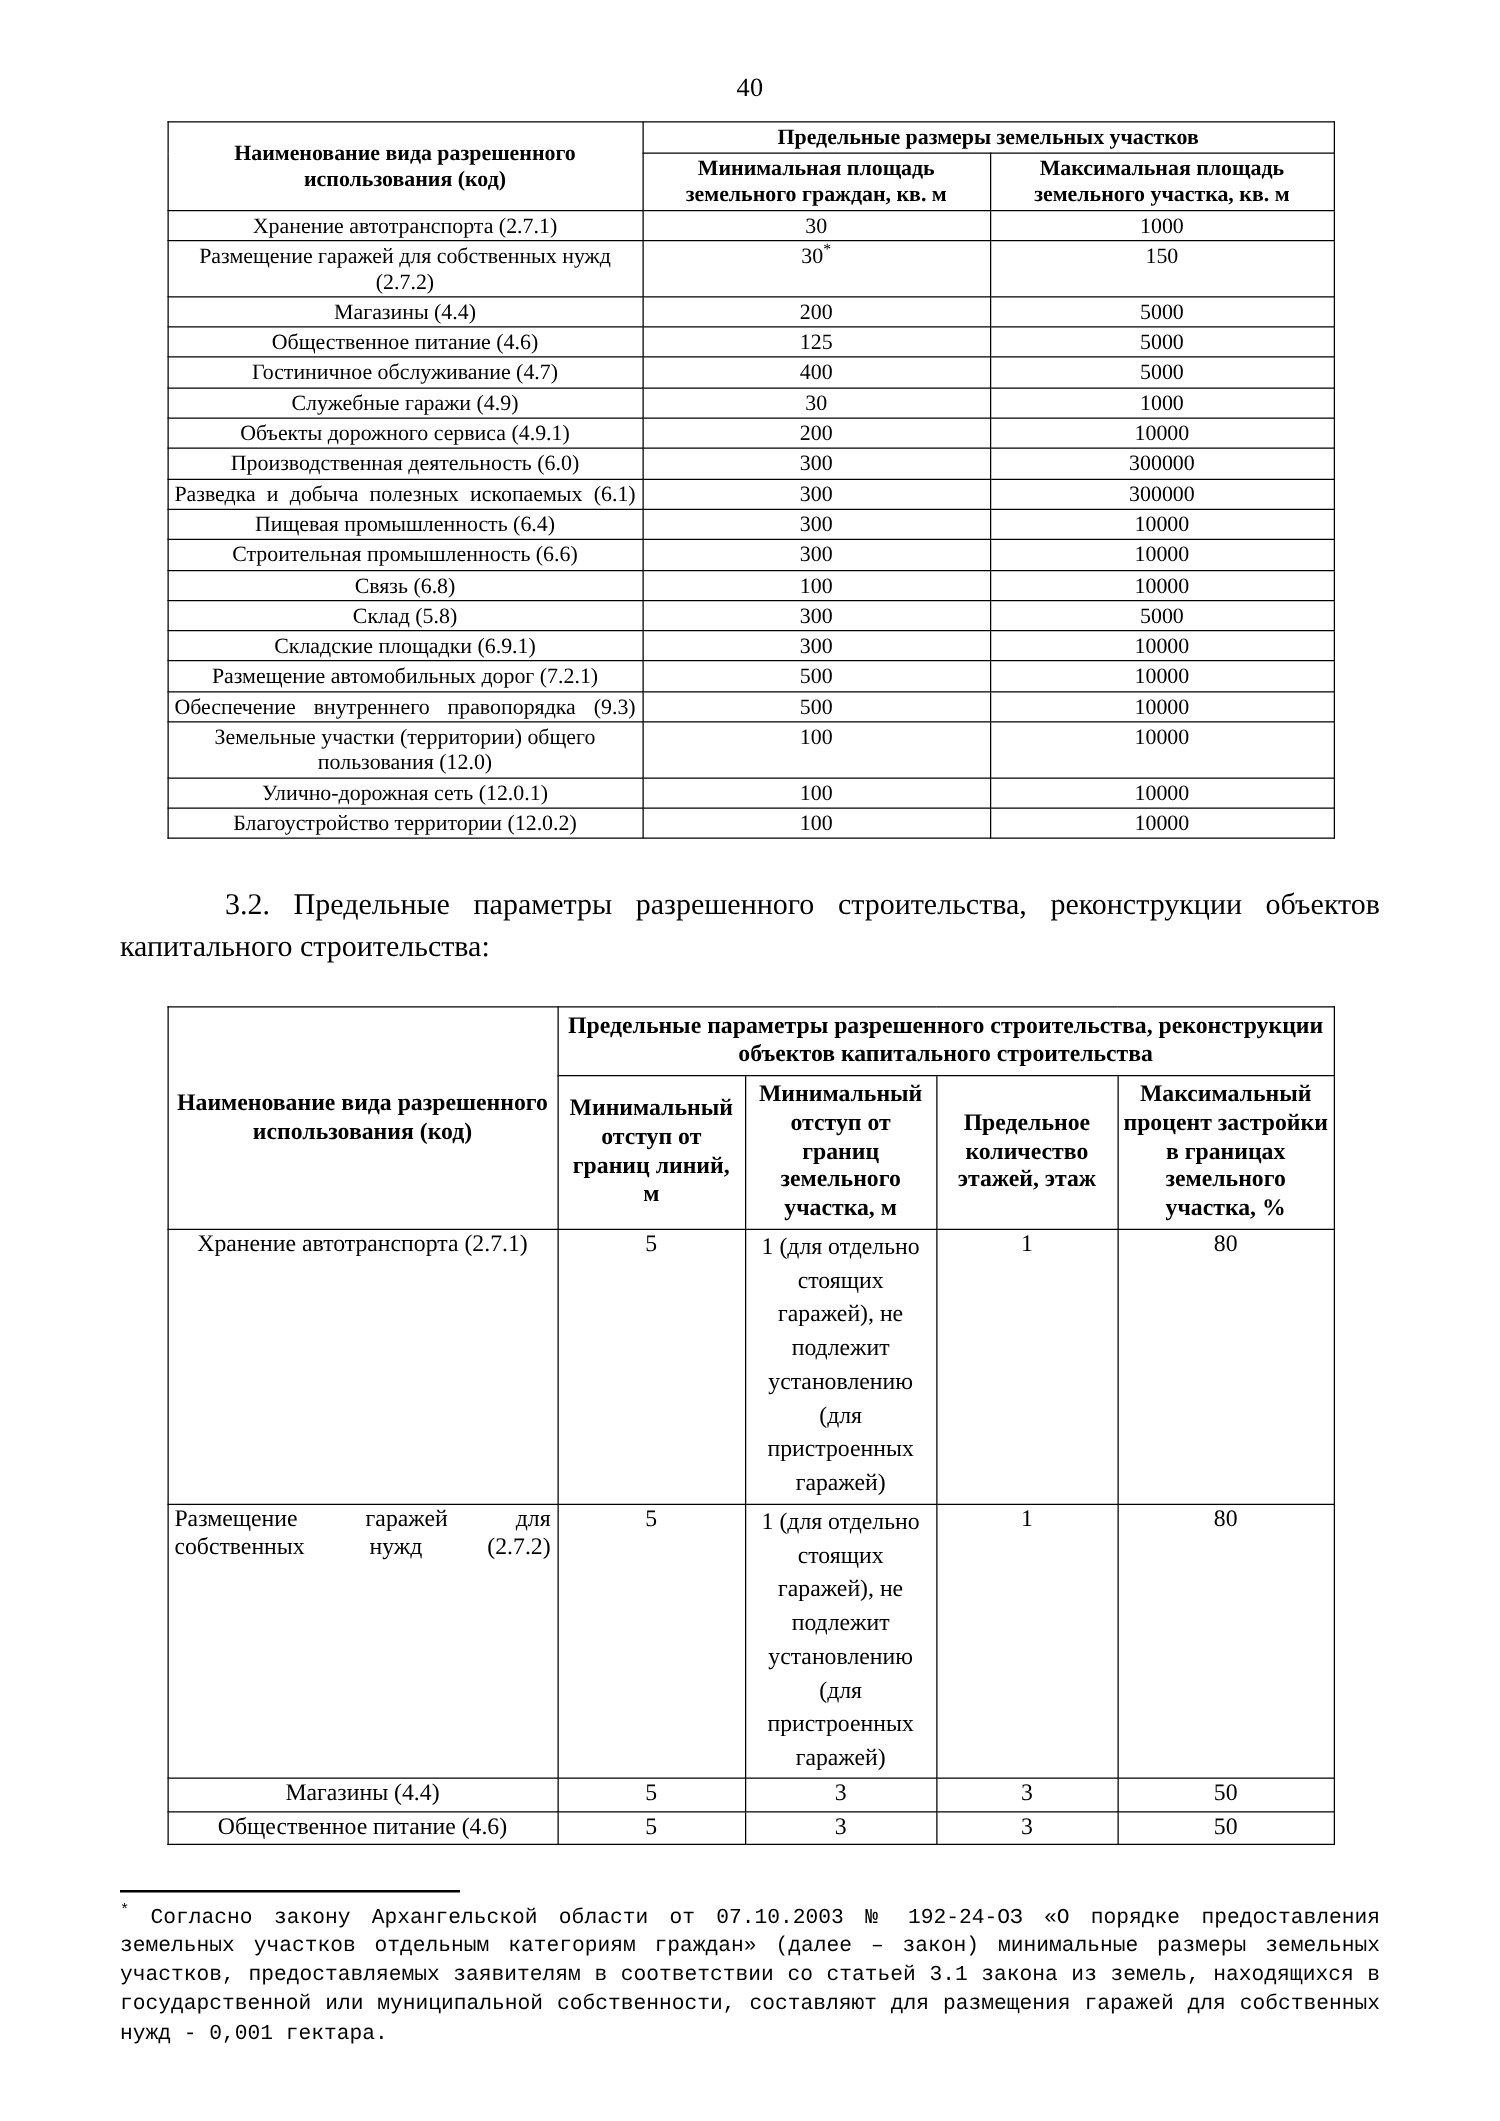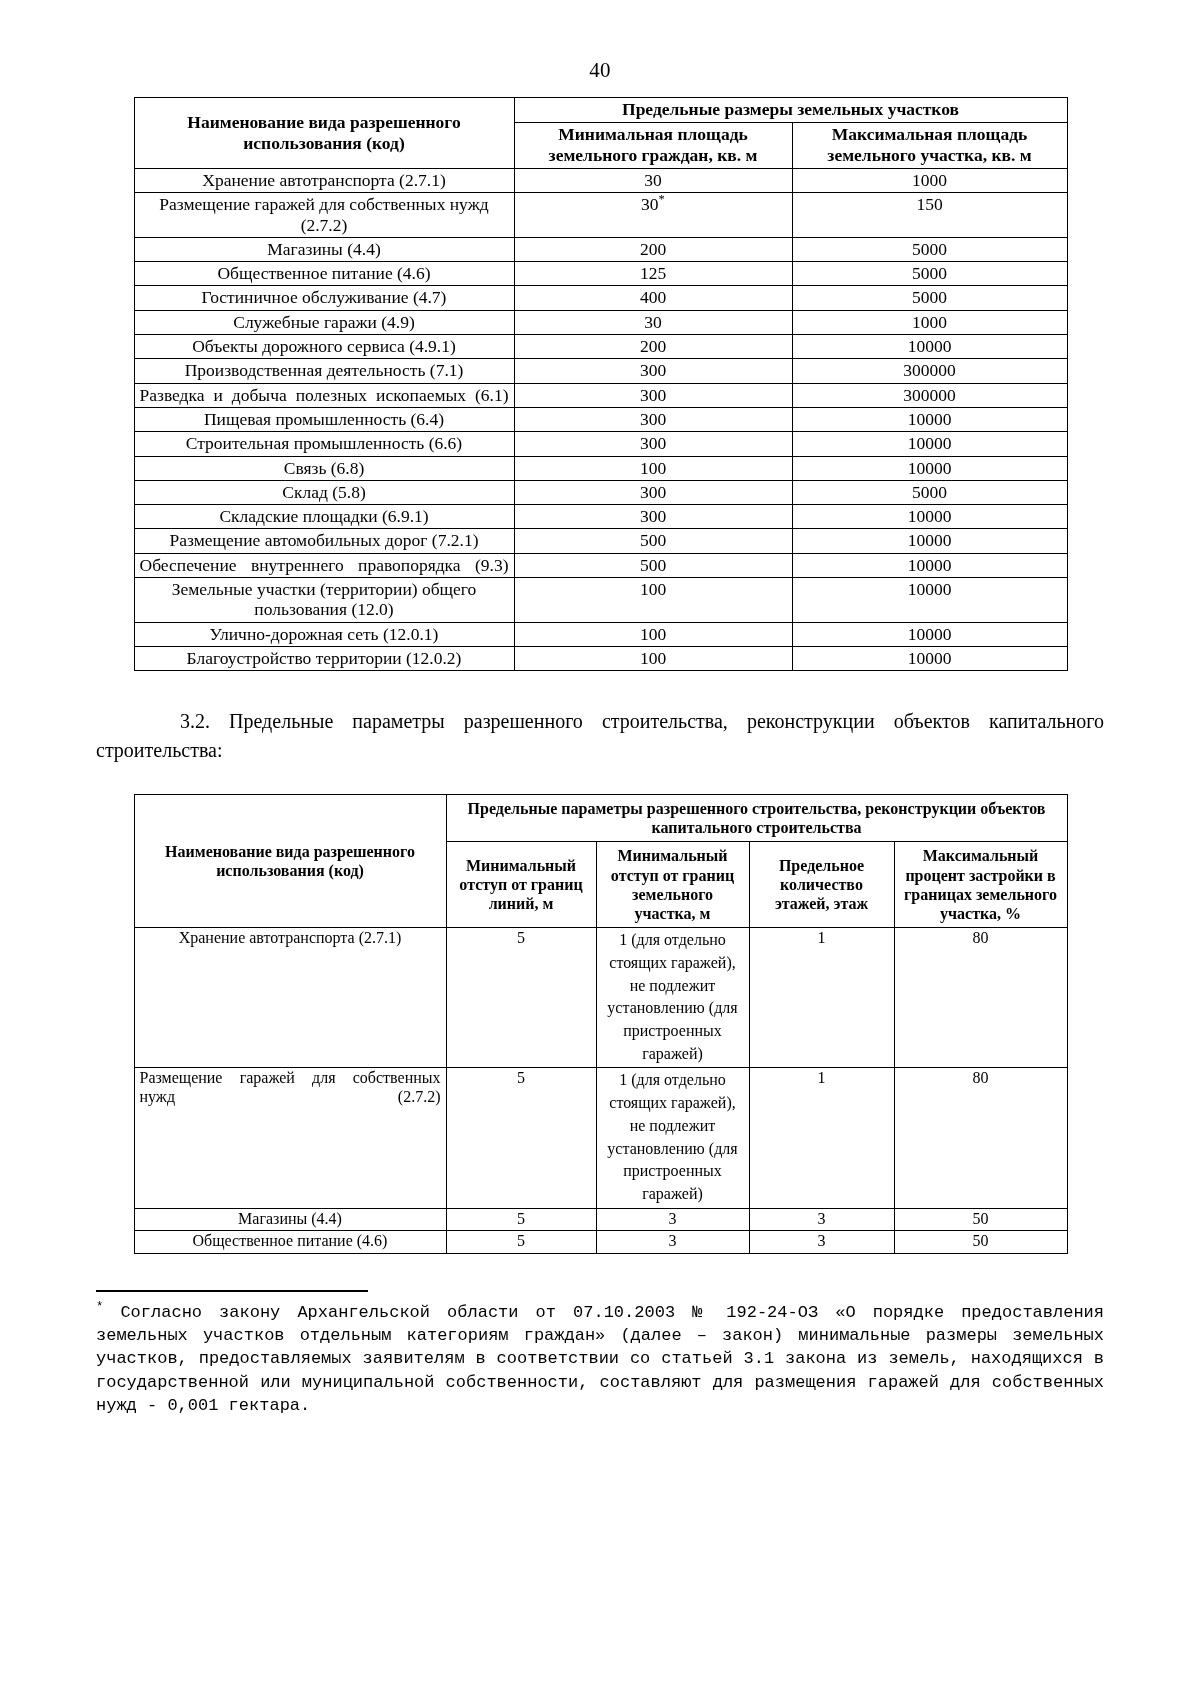--- a/index.html
+++ b/index.html
@@ -71,33 +71,33 @@
   .t1-wrap {
     margin: 14px auto 0 auto;
     width: 933px;
   }
   #table1 { width: 933px; }
 
   
   .para {
     width: 1008px;
     margin: 36px auto 0 auto;
-    font-size: 20px;
+    font-size: 24px;
     line-height: 1.42;
     text-align: justify;
     text-indent: 84px;
   }
 
   
   .t2-wrap {
     margin: 30px auto 0 auto;
     width: 933px;
   }
   #table2 { width: 933px; }
-  #table2 td, #table2 th { font-size: 16px; }
+  #table2 td, #table2 th { font-size: 19px; }
   #table2 th { padding: 4px 4px; }
 
   
   .footnote {
     width: 1008px;
     margin: 36px auto 0 auto;
     font-size: 17px;
     line-height: 1.37;
     text-align: justify;
   }
@@ -171,21 +171,21 @@
             <td class="name-cell">Служебные гаражи (4.9)</td>
             <td class="num-cell">30</td>
             <td class="num-cell">1000</td>
           </tr>
           <tr>
             <td class="name-cell">Объекты дорожного сервиса (4.9.1)</td>
             <td class="num-cell">200</td>
             <td class="num-cell">10000</td>
           </tr>
           <tr>
-            <td class="name-cell">Производственная деятельность (7.1)</td>
+            <td class="name-cell">Производственная деятельность (6.0)</td>
             <td class="num-cell">300</td>
             <td class="num-cell">300000</td>
           </tr>
           <tr>
             <td class="name-cell justify">Разведка и добыча полезных ископаемых (6.1)</td>
             <td class="num-cell">300</td>
             <td class="num-cell">300000</td>
           </tr>
           <tr>
             <td class="name-cell">Пищевая промышленность (6.4)</td>

